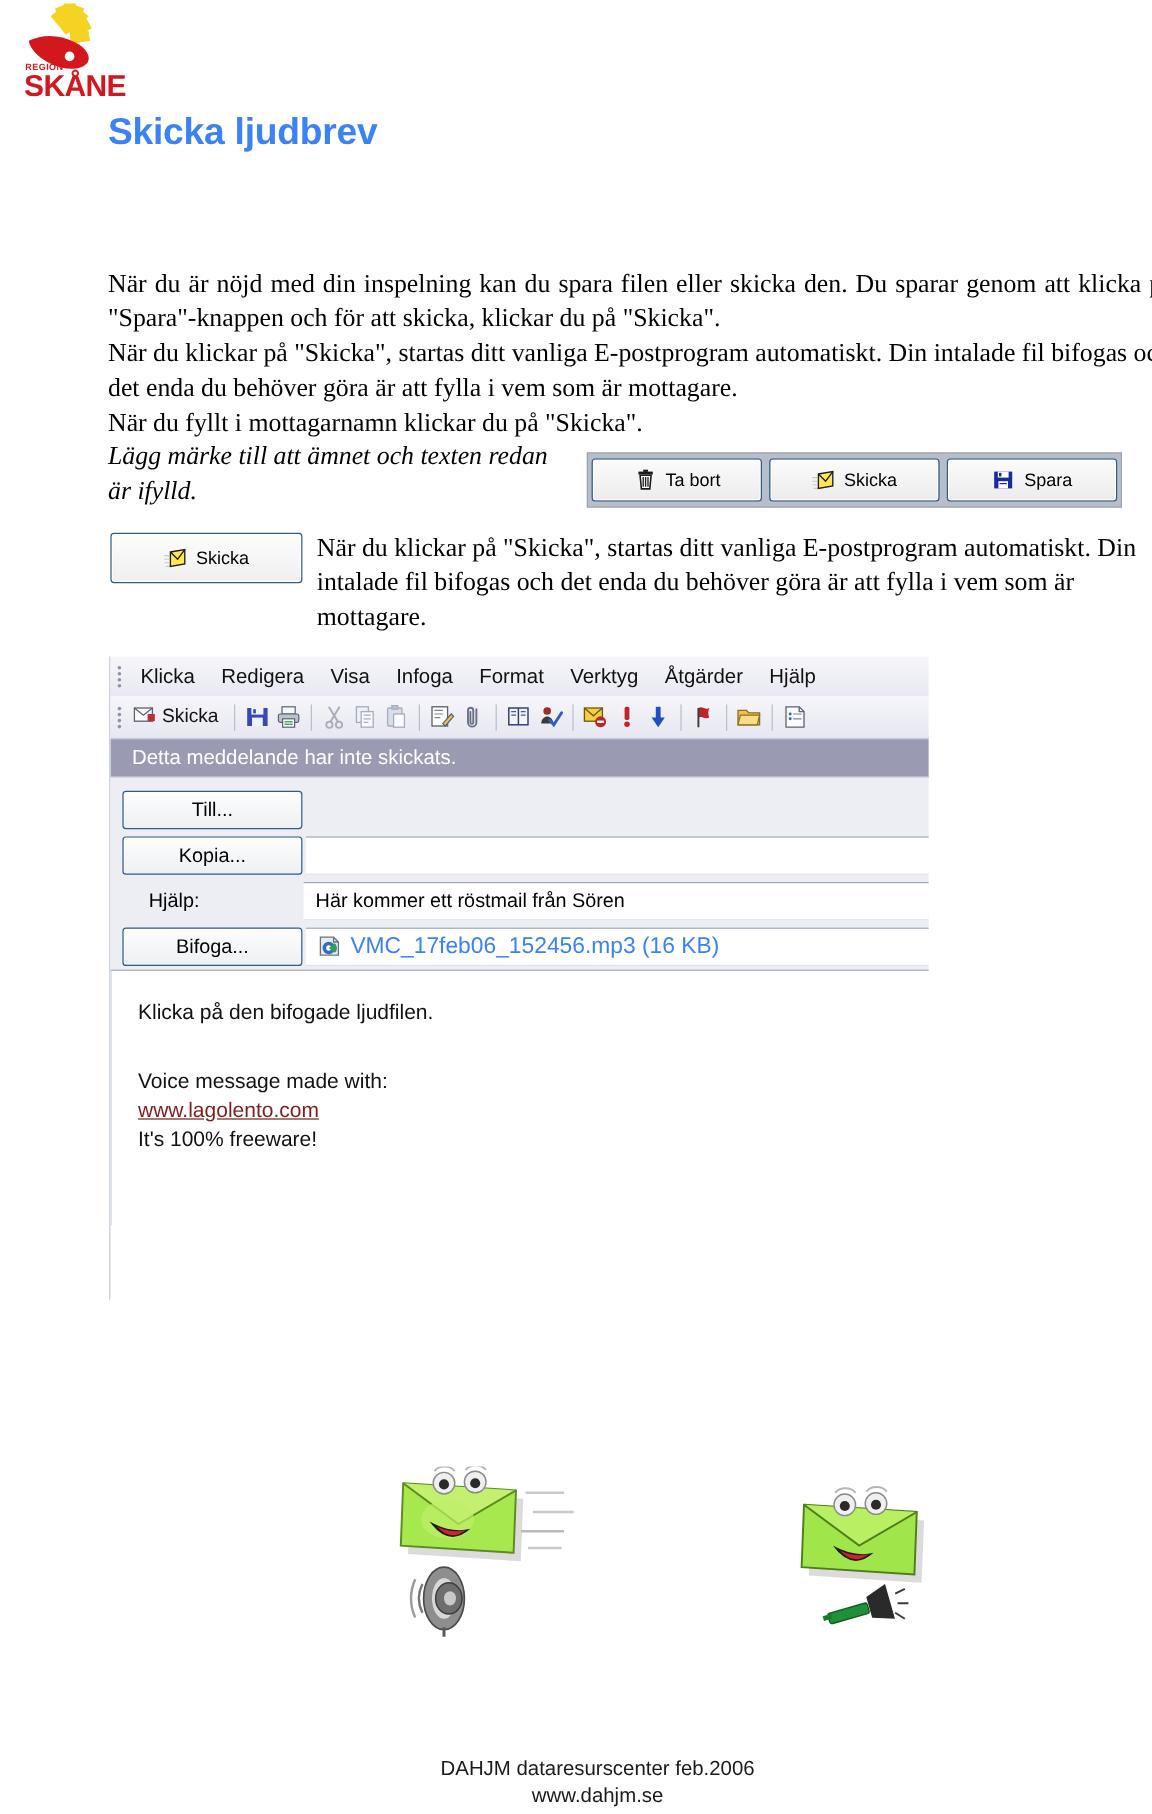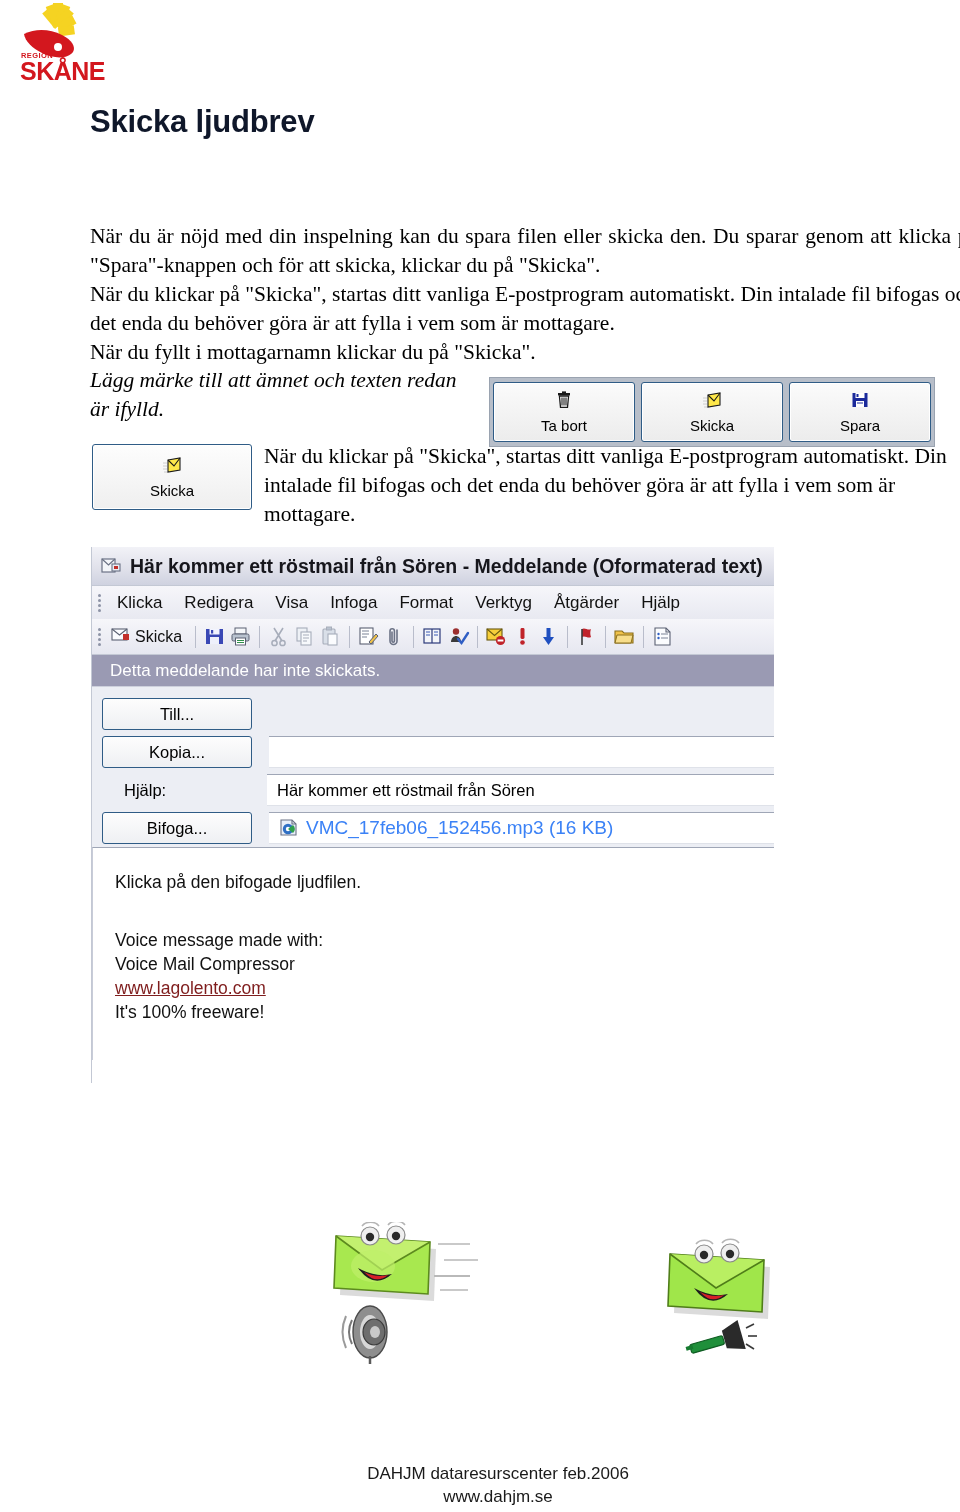--- a/index.html
+++ b/index.html
@@ -11,23 +11,23 @@
     overflow:hidden;
   }
   .page{position:relative;width:960px;height:1512px;margin-left:18px;}
 
   
   .logo{position:absolute;left:2px;top:2px;width:96px;height:82px;}
   .logo svg{display:block;}
 
   
   .page-title{
-    position:absolute;left:72px;top:104px;
+    position:absolute;left:72px;top:92px;
     font-family:"Liberation Sans", sans-serif;
-    font-weight:bold;font-size:31px;color:#0f172a;
+    font-weight:bold;font-size:31px;color:#3b82f6;
     letter-spacing:-0.2px;
   }
 
   
   .intro{
     position:absolute;left:72px;top:222px;width:888px;
     font-size:21.5px;line-height:29px;color:#000;text-align:left;
   }
   .intro p{margin:0;}
   .intro .l1{text-align:justify;}
@@ -48,21 +48,20 @@
   .winbtn{
     display:flex;align-items:center;justify-content:center;gap:7px;
     background:linear-gradient(#fbfbfb,#ececec);
     border:1px solid #2f5c86;
     border-radius:3px;
     padding:7px 14px;
     font-family:"Liberation Sans", sans-serif;
     font-size:15px;color:#000;
     box-shadow:inset 0 0 0 1px #ffffff;
     min-width:112px;
-    flex-direction:column;
   }
   .winbtn.solo{
     position:absolute;left:74px;top:444px;min-width:130px;padding:10px 14px;
     background:linear-gradient(#fdfdfd,#efefef);
   }
   .ico{display:inline-block;width:20px;height:20px;flex:0 0 20px;}
   .ico svg{display:block;}
 
   
   .after-btn{
@@ -110,21 +109,21 @@
   .tbi{width:23px;height:23px;display:inline-block;}
   .tbi svg{display:block;}
 
   .infobar{
     height:31px;background:#9a9ab3;
     display:flex;align-items:center;padding-left:18px;
     color:#ffffff;font-size:17px;
     border-bottom:1px solid #cdd0dc;
   }
   .fieldsarea{background:#eceef4;padding:8px 0 0 0;}
-  .frow{display:flex;align-items:center;height:38px;padding:0 0 0 10px;gap:17px;}
+  .frow{display:flex;align-items:center;height:38px;padding:0 0 0 10px;gap:3px;}
   .fbtn{
     width:148px;height:30px;border:1px solid #2f5c86;border-radius:3px;
     background:linear-gradient(#fdfdfd,#eef0f3);
     display:flex;align-items:center;justify-content:center;
     font-size:16.5px;color:#000;
   }
   .flabel{
     width:148px;height:30px;display:flex;align-items:center;
     padding-left:22px;font-size:16.5px;color:#000;box-sizing:border-box;
   }
@@ -248,31 +247,20 @@
         <path d="M6 5 L12 11 L18 3" fill="none" stroke="#1a1a1a" stroke-width="1.1"></path>
       </svg>
     </span>
     <span>Skicka</span>
   </div>
 
   <div class="after-btn">När du klickar på "Skicka", startas ditt vanliga E-postprogram automatiskt. Din intalade fil bifogas och det enda du behöver göra är att fylla i vem som är mottagare.</div>
 
   <div class="mailwin">
 
-    <div class="titlebar">
-      <span class="ico">
-        <svg width="22" height="20" viewBox="0 0 22 20">
-          <rect x="2" y="3" width="13" height="13" fill="#f4f6fa" stroke="#6b7285" stroke-width="1.2"></rect>
-          <path d="M2 3 L8.5 9 L15 3" fill="none" stroke="#6b7285" stroke-width="1.2"></path>
-          <rect x="12" y="8" width="8" height="7" fill="#e9edf5" stroke="#6b7285" stroke-width="1.1"></rect>
-          <rect x="14" y="10" width="4" height="3" fill="#c2302b"></rect>
-        </svg>
-      </span>
-      <span class="tt">Här kommer ett röstmail från Sören - Meddelande (Oformaterad text)</span>
-    </div>
 
     <div class="menubar">
       <span class="grip">
           <i></i>
           <i></i>
           <i></i>
           <i></i>
         </span>
       <span class="mi">Klicka</span>
       <span class="mi">Redigera</span>
@@ -452,21 +440,20 @@
           </span>
           <span class="alabel">VMC_17feb06_152456.mp3 (16 KB)</span>
         </div>
       </div>
     </div>
 
     <div class="bodyarea">
       <div class="bl">Klicka på den bifogade ljudfilen.</div>
       <div class="gap"></div>
       <div class="bl">Voice message made with:</div>
-      <div class="bl">Voice Mail Compressor</div>
       <div class="bl lnk">www.lagolento.com</div>
       <div class="bl">It's 100% freeware!</div>
     </div>
   </div>
 
   <div class="clip1">
     <svg width="190" height="175" viewBox="0 0 190 175">
       <g>
         <path d="M130 22 h32" stroke="#c9c9c9" stroke-width="2" fill="none"></path>
         <path d="M136 38 h34" stroke="#c9c9c9" stroke-width="2" fill="none"></path>

